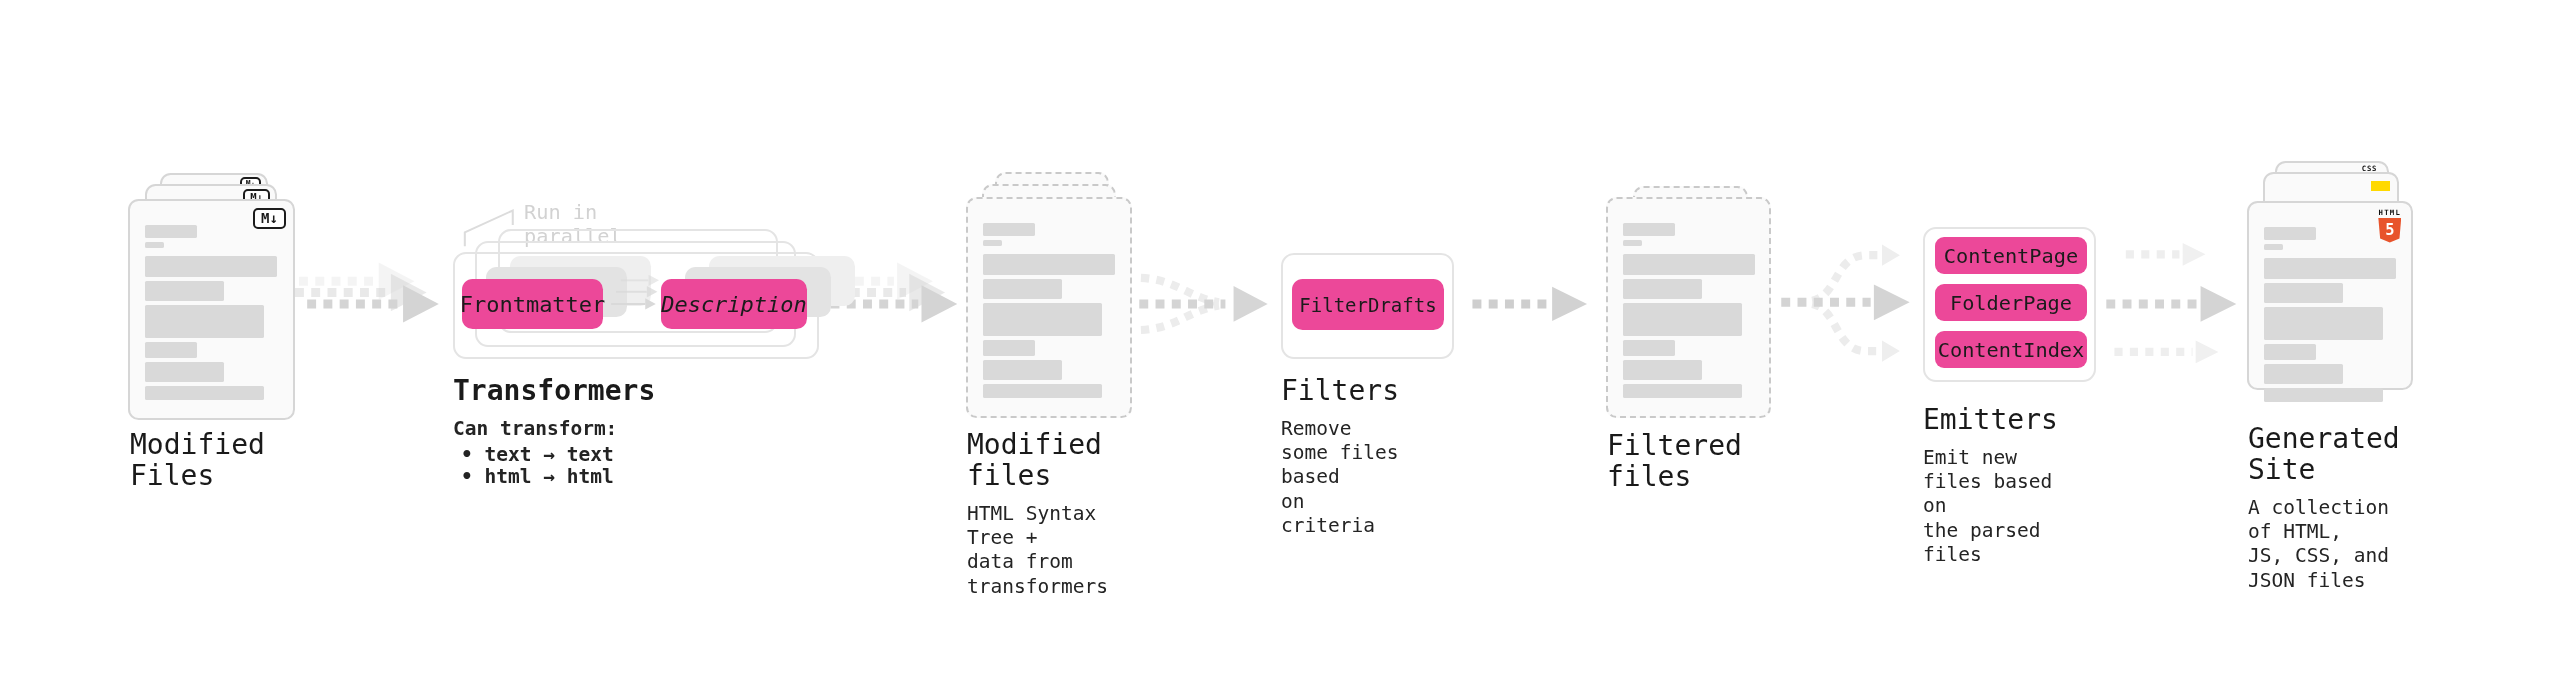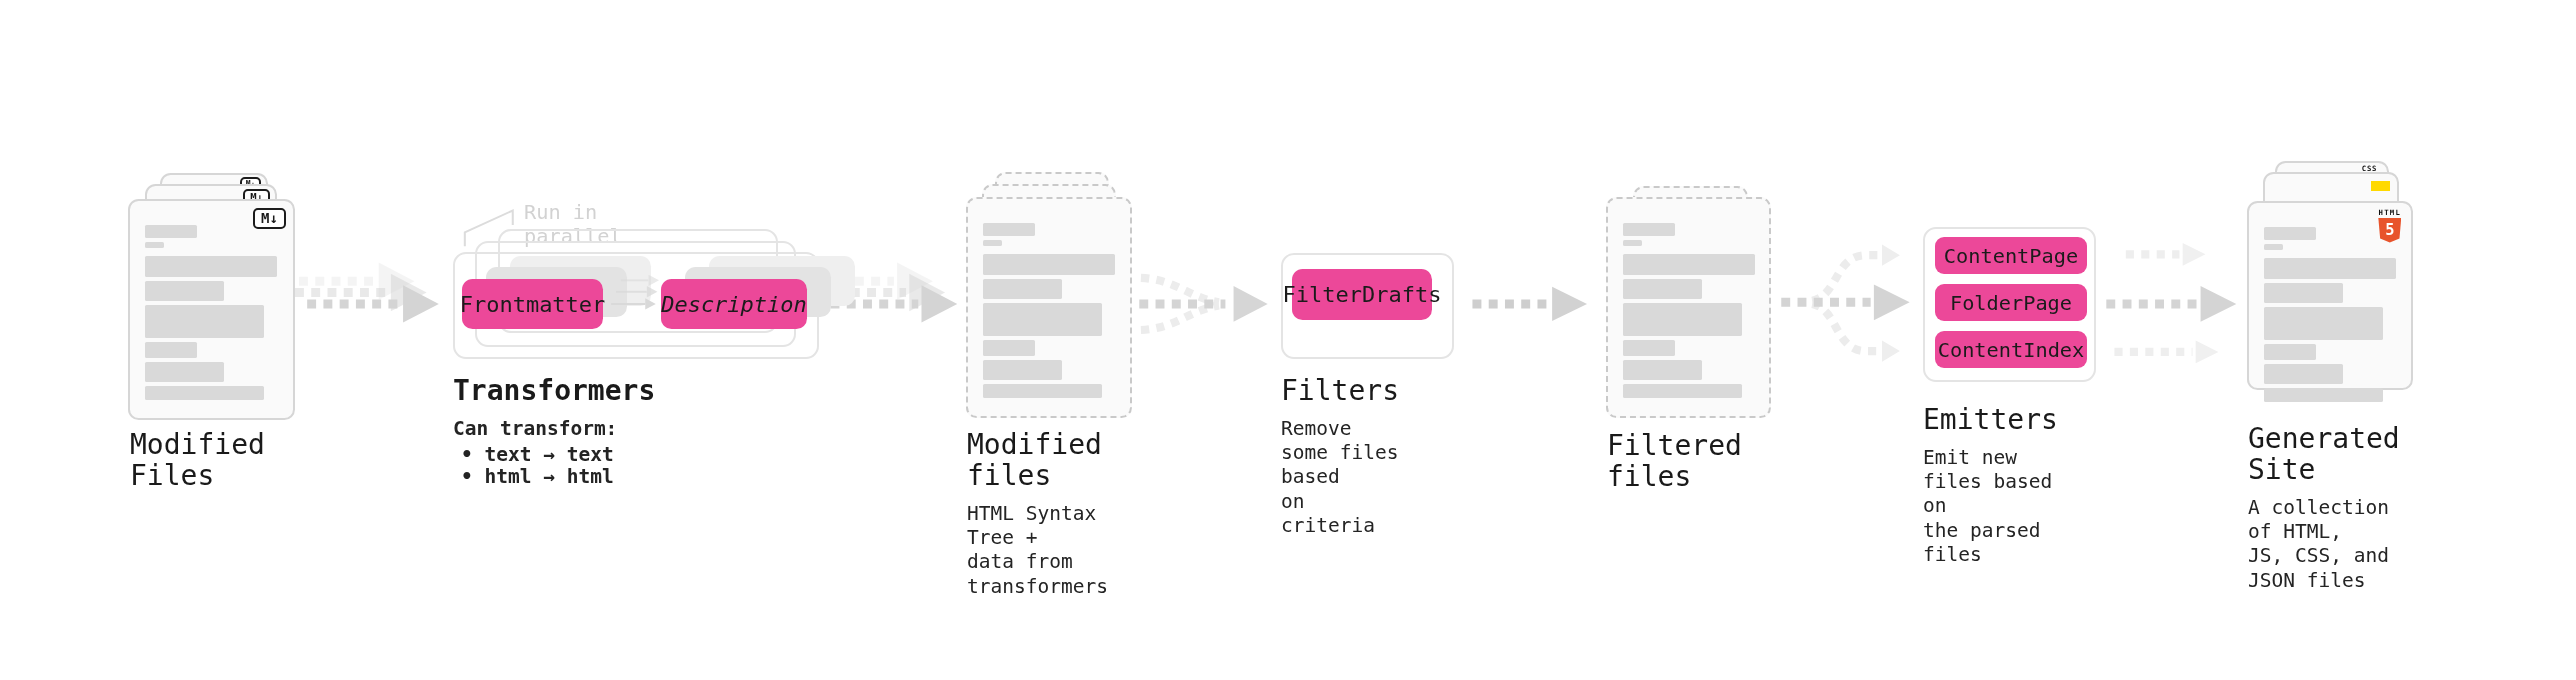--- a/index.html
+++ b/index.html
@@ -199,21 +199,21 @@
   </div>
   <div class="stage-label" style="left:967px; top:429px;">
     <div class="title">Modified files</div>
     <div class="sub">HTML Syntax Tree +
 data from transformers</div>
   </div>
 </div>
 
 <div class="abs">
   <div class="frame" style="left:1281px; top:253px; width:173px; height:106px;"></div>
-  <div class="btn" style="left:1292px; top:269px; width:140px; height:51px; font-size:22px;">FilterDrafts</div>
+  <div class="btn" style="left:1292px; top:279px; width:152px; height:51px; font-size:19px;">FilterDrafts</div>
   <div class="stage-label" style="left:1281px; top:375px;">
     <div class="title">Filters</div>
     <div class="sub">Remove some files based
 on criteria</div>
   </div>
 </div>
 
 <div class="abs">
   <div class="page dashed" style="left:1633px; top:186px; width:115px; height:98px;"></div>
   <div class="page dashed" style="left:1606px; top:197px; width:165px; height:221px;">

